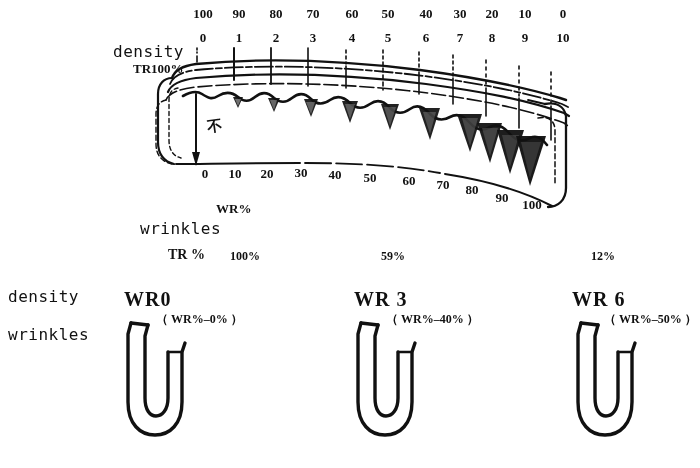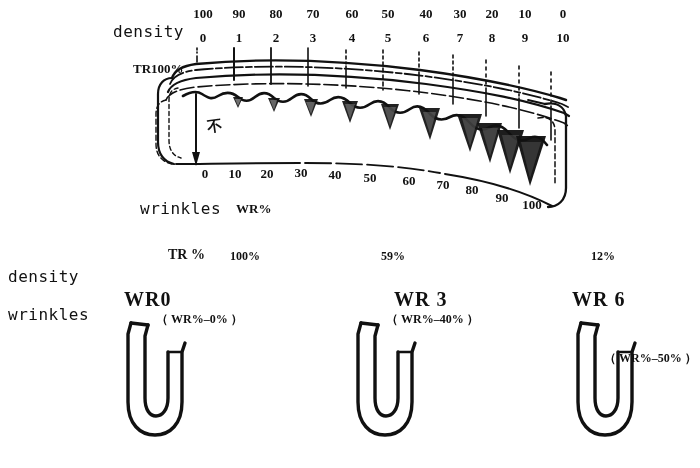--- a/index.html
+++ b/index.html
@@ -1,38 +1,38 @@
 <!DOCTYPE html>
 <html><head>
 <meta charset="utf-8">
 <style>
   html,body{margin:0;padding:0;background:#ffffff;}
   body{
     width:700px;height:468px;position:relative;overflow:hidden;
     font-family:"Liberation Serif", serif;color:#111;
   }
   .abs{position:absolute;}
-  .mono{font-family:"DejaVu Sans Mono","Liberation Mono",monospace;}
+  .mono{font-family:"DejaVu Sans Mono","Liberation Mono",monospace;margin-top:20px;}
 
   
   #density-scale-row, #index-scale-row{
     top:0;left:0;width:700px;height:24px;
   }
   .scale-num{
     position:absolute;text-align:center;font-family:"Liberation Serif",serif;
     font-weight:bold;font-size:13px;line-height:16px;width:30px;
   }
   #index-scale-row .scale-num{font-size:13px;}
 
   
   #label-density-top{left:113px;top:22px;font-size:16px;letter-spacing:.5px;}
   #label-tr100{left:133px;top:41px;font-size:13px;font-weight:bold;
                font-family:"Liberation Serif",serif;margin-top:20px;}
   #label-wrinkles-bottom{left:140px;top:199px;font-size:16px;letter-spacing:.5px;}
-  #label-wr-percent{left:236px;top:201px;font-size:13px;font-weight:bold;}
+  #label-wr-percent{left:216px;top:201px;font-size:13px;font-weight:bold;}
 
   
   .wr-num{
     position:absolute;font-family:"Liberation Serif",serif;font-weight:bold;
     font-size:13px;text-align:center;width:26px;
   }
 
   
   #label-density-low{left:8px;top:267px;font-size:16px;letter-spacing:.5px;}
   #label-wrinkles-low{left:8px;top:305px;font-size:16px;letter-spacing:.5px;}
@@ -232,26 +232,26 @@
 
 <div class="abs mono" id="label-density-low">density</div>
 <div class="abs mono" id="label-wrinkles-low">wrinkles</div>
 <div class="abs" id="label-tr-percent-head">TR %</div>
 
 <div class="tr-val" style="left:220px;">100%</div>
 <div class="tr-val" style="left:368px;">59%</div>
 <div class="tr-val" style="left:578px;">12%</div>
 
 <div class="wr-title" style="left:124px;">WR0</div>
-<div class="wr-title" style="left:354px;margin-left:40px;">WR 3</div>
+<div class="wr-title" style="left:354px;">WR 3</div>
 <div class="wr-title" style="left:572px;">WR 6</div>
 
 <div class="wr-sub" style="left:156px;">（ WR%–0% ）</div>
 <div class="wr-sub" style="left:386px;">（ WR%–40% ）</div>
-<div class="wr-sub" style="left:604px;margin-top:39px;">（ WR%–50% ）</div>
+<div class="wr-sub" style="left:604px;">（ WR%–50% ）</div>
 
 <svg class="abs" id="ubends-svg" width="700" height="468" viewBox="0 0 700 468">
   <g fill="none" stroke="#111" stroke-width="3.4" stroke-linecap="round" stroke-linejoin="round">
 
     <g>
       <path d="M131,323 L128,334 L128,402
                C128,424 140,435 155,435
                C170,435 182,424 182,402
                L182,352 L185,343"></path>
       <path d="M148,325 L145,336 L145,398

